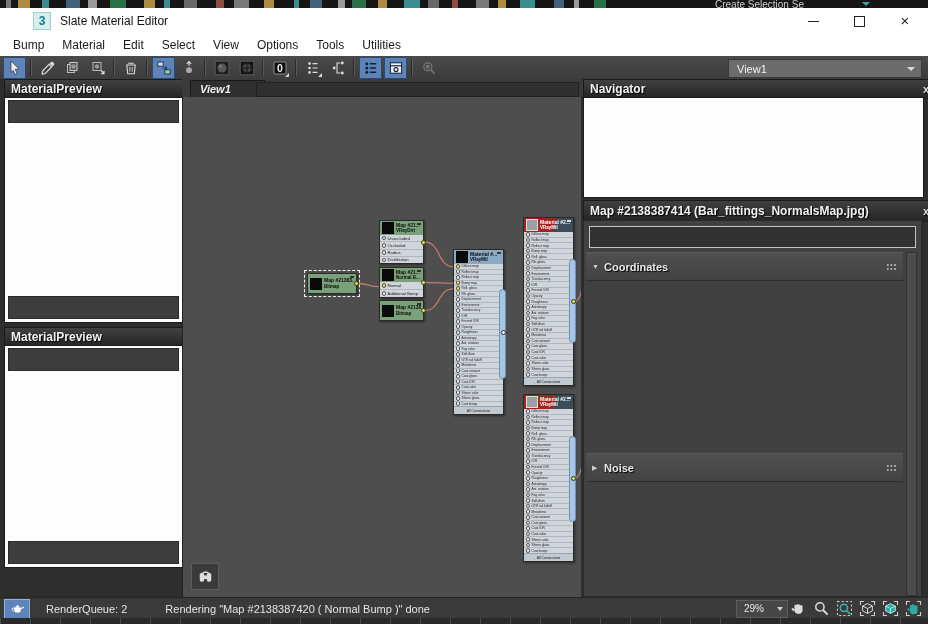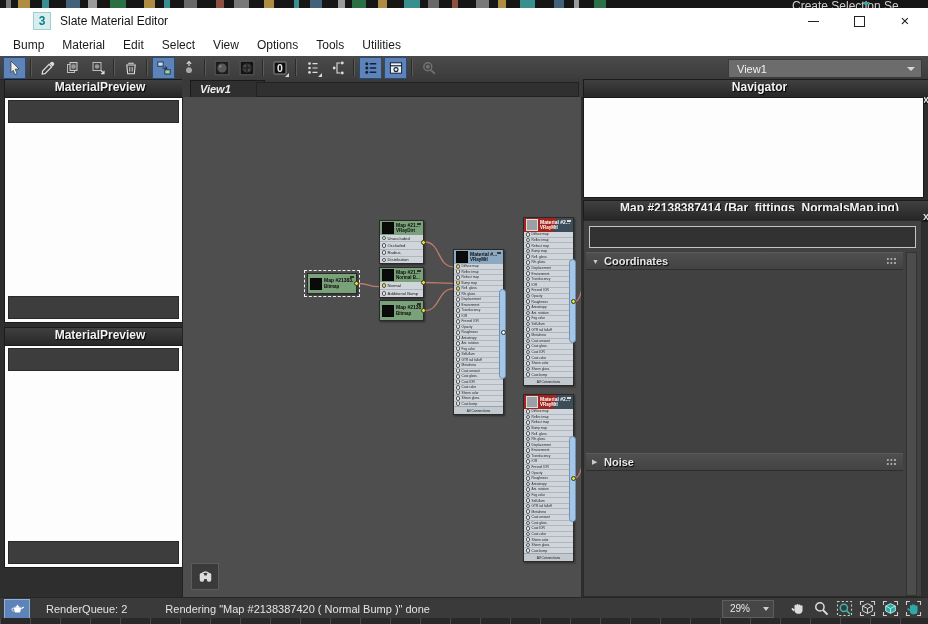--- a/index.html
+++ b/index.html
@@ -3,21 +3,21 @@
 <meta charset="utf-8">
 <style>
   html,body{margin:0;padding:0;background:#111;}
   .screen{position:relative;width:928px;height:624px;overflow:hidden;background:#2e2e2e;
     font-family:"Liberation Sans","DejaVu Sans",sans-serif;-webkit-font-smoothing:antialiased;}
   .abs{position:absolute;}
 
   
   #top-sliver{left:0;top:0;width:928px;height:8px;background:#161616;overflow:hidden;}
   #top-sliver .blob{position:absolute;top:0;height:8px;}
-  #sliver-text{position:absolute;left:792px;top:-1px;font-size:12px;color:#cfcfcf;white-space:nowrap;}
+  #sliver-text{position:absolute;left:715px;top:-1px;font-size:10px;color:#cfcfcf;white-space:nowrap;}
   #sliver-caret{position:absolute;left:862px;top:2px;width:0;height:0;border-left:4px solid transparent;border-right:4px solid transparent;border-top:4px solid #3fa3a5;}
   #bottom-sliver{left:0;top:618px;width:928px;height:6px;background:repeating-linear-gradient(90deg,#4a4a4a 0 1px,#292929 1px 30px);}
 
   
   #titlebar{left:0;top:8px;width:928px;height:26px;background:#fff;display:flex;align-items:center;border-bottom:1px solid #e3e3e3;}
   #app-logo{margin-left:33px;width:16px;height:16px;background:#d7edee;border:1px solid #9fcfd2;color:#0b7f88;font-weight:bold;font-size:12px;text-align:center;line-height:16px;}
   #window-title{margin-left:9px;font-size:12px;color:#111;}
   #win-controls{margin-left:auto;display:flex;align-items:center;gap:0;}
   .win-btn{width:46px;height:26px;display:flex;align-items:center;justify-content:center;color:#222;}
   #min-glyph{width:11px;height:1px;background:#222;}
@@ -35,21 +35,21 @@
   .tb-btn.active{background:#5d83b8;border:1px solid #2d4a73;}
   .tb-btn.disabled{opacity:.55;}
   .tb-btn.flyout::after{content:'';position:absolute;right:1px;bottom:1px;border-left:4px solid transparent;border-bottom:4px solid #d8d8d8;}
   .tb-div{width:1px;height:17px;background:#2a2a2a;border-right:1px solid #5a5a5a;margin:0 3px;}
   #view-dropdown{position:absolute;left:728px;top:3px;width:192px;height:17px;background:#6c6c6c;border:1px solid #3a3a3a;display:flex;align-items:center;}
   #view-dropdown .vd-label{font-size:11px;color:#f2f2f2;padding-left:8px;}
   #view-dropdown .vd-caret{margin-left:auto;margin-right:6px;width:0;height:0;border-left:4px solid transparent;border-right:4px solid transparent;border-top:4px solid #d8d8d8;}
 
   
   .panel-title{background:linear-gradient(#404040,#252525);border:1px solid #1b1b1b;color:#f2f2f2;
-    font-size:12px;font-weight:bold;text-shadow:1px 1px 1px #000;display:flex;align-items:center;padding:0 6px;flex-direction:column;}
+    font-size:12px;font-weight:bold;text-shadow:1px 1px 1px #000;display:flex;align-items:center;padding:0 6px;}
   .panel-close{margin-left:auto;font-size:11px;font-weight:bold;color:#ddd;line-height:10px;}
   .white-body{background:#fdfdfd;border:1px solid #1b1b1b;}
   .preview-bar{background:#3d3d3d;border:1px solid #2a2a2a;}
 
   
   #p1-title{left:4px;top:79px;width:178px;height:18px;}
   #p1-body{left:4px;top:97px;width:178px;height:224px;}
   #p1-topbar{left:8px;top:100px;width:169px;height:21px;}
   #p1-botbar{left:8px;top:296px;width:169px;height:21px;}
   #p2-title{left:4px;top:327px;width:178px;height:18px;}
@@ -97,35 +97,35 @@
   .out-sock.white{background:#f2f2f2;}
   .scrollcap{position:absolute;right:-3px;width:7px;border-radius:4px;background:#a6c6e6;border:1px solid #6b93b8;box-sizing:border-box;}
 
   
   #nav-title{left:583px;top:79px;width:339px;height:18px;}
   #nav-body{left:583px;top:97px;width:339px;height:99px;}
   #map-title{left:583px;top:200px;width:339px;height:20px;}
   #map-title .pt-label{overflow:hidden;white-space:nowrap;}
   #map-body{left:583px;top:220px;width:339px;height:377px;background:#414141;border:1px solid #2a2a2a;box-sizing:border-box;}
   #map-toolbar{position:absolute;left:5px;top:5px;width:325px;height:20px;background:#323232;border:1px solid #c4c4c4;}
-  .rollout{position:absolute;left:2px;width:317px;height:18px;background:linear-gradient(#4f4f4f,#434343);
+  .rollout{position:absolute;left:2px;width:317px;height:29px;background:linear-gradient(#4f4f4f,#434343);
     border-top:1px solid #5a5a5a;border-bottom:1px solid #2e2e2e;display:flex;align-items:center;padding:0 6px;box-sizing:border-box;}
   .ro-arrow{font-size:7px;color:#c9c9c9;width:12px;}
   .ro-label{font-size:11px;font-weight:bold;color:#e6e6e6;text-shadow:1px 1px 1px #000;}
   .ro-grip{margin-left:auto;width:11px;height:8px;background:radial-gradient(#a8a8a8 34%,transparent 38%) 0 0/3.6px 4px;}
   #ro-0{top:31px;} #ro-1{top:232px;} #ro-2{top:253px;}
   #map-scroll{position:absolute;right:4px;top:31px;width:11px;height:344px;background:#4c4c4c;border:1px solid #333;box-sizing:border-box;}
 
   
   #statusbar{left:0;top:597px;width:928px;height:21px;background:#3a3a3a;border-top:1px solid #262626;display:flex;align-items:center;}
   #teapot-btn{margin-left:4px;width:24px;height:18px;background:#5d83b8;border:1px solid #8fb2dd;display:flex;align-items:center;justify-content:center;}
   #teapot-btn svg{width:15px;height:15px;}
   #queue-text{margin-left:16px;font-size:11px;color:#e4e4e4;}
   #status-message{margin-left:38px;font-size:11px;color:#e4e4e4;}
-  #status-right{margin-left:auto;display:flex;align-items:flex-start;gap:15px;margin-right:6px;}
+  #status-right{margin-left:auto;display:flex;align-items:flex-start;gap:1px;margin-right:6px;}
   #zoom-combo{width:50px;height:16px;background:#464646;border:1px solid #5e5e5e;display:flex;align-items:center;}
   #zoom-value{font-size:10px;color:#e8e8e8;padding-left:7px;}
   #zoom-caret{margin-left:auto;margin-right:4px;width:0;height:0;border-left:3.5px solid transparent;border-right:3.5px solid transparent;border-top:4px solid #cfcfcf;}
   .sb-btn{width:18px;height:18px;display:flex;align-items:center;justify-content:center;}
   .sb-btn svg{width:17px;height:17px;}
 </style>
 </head>
 <body>
 
 <div class="screen">

